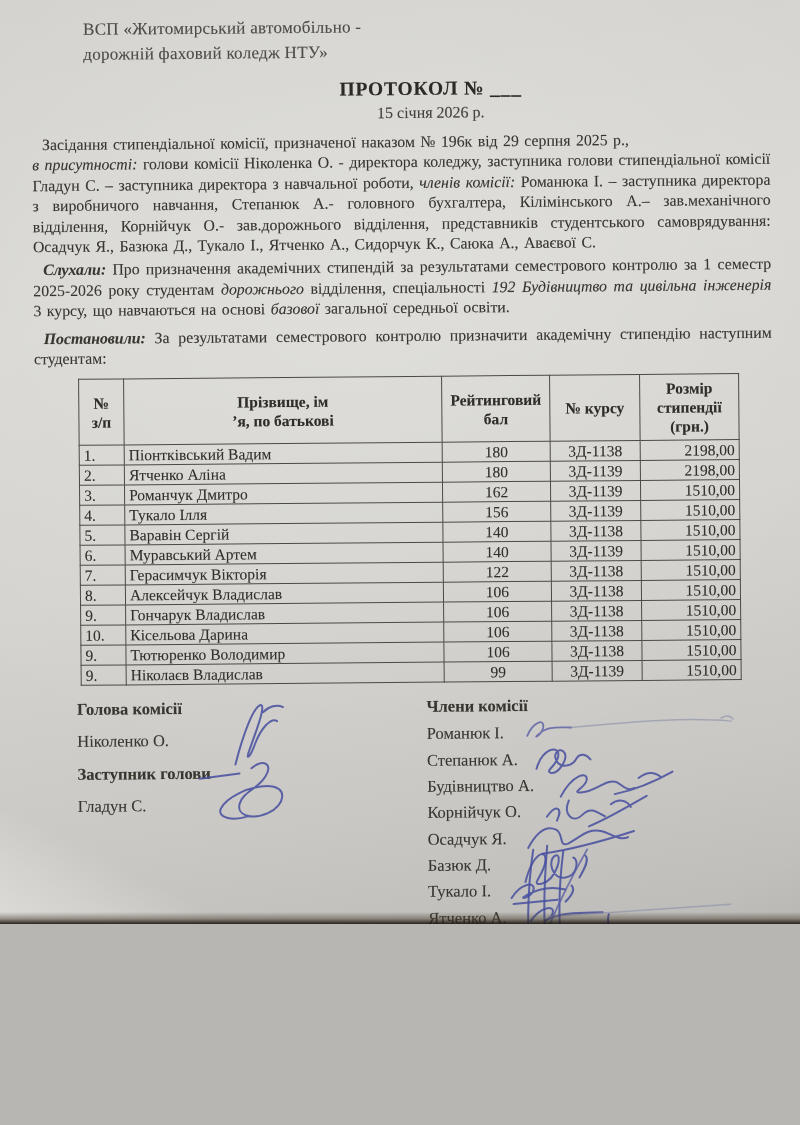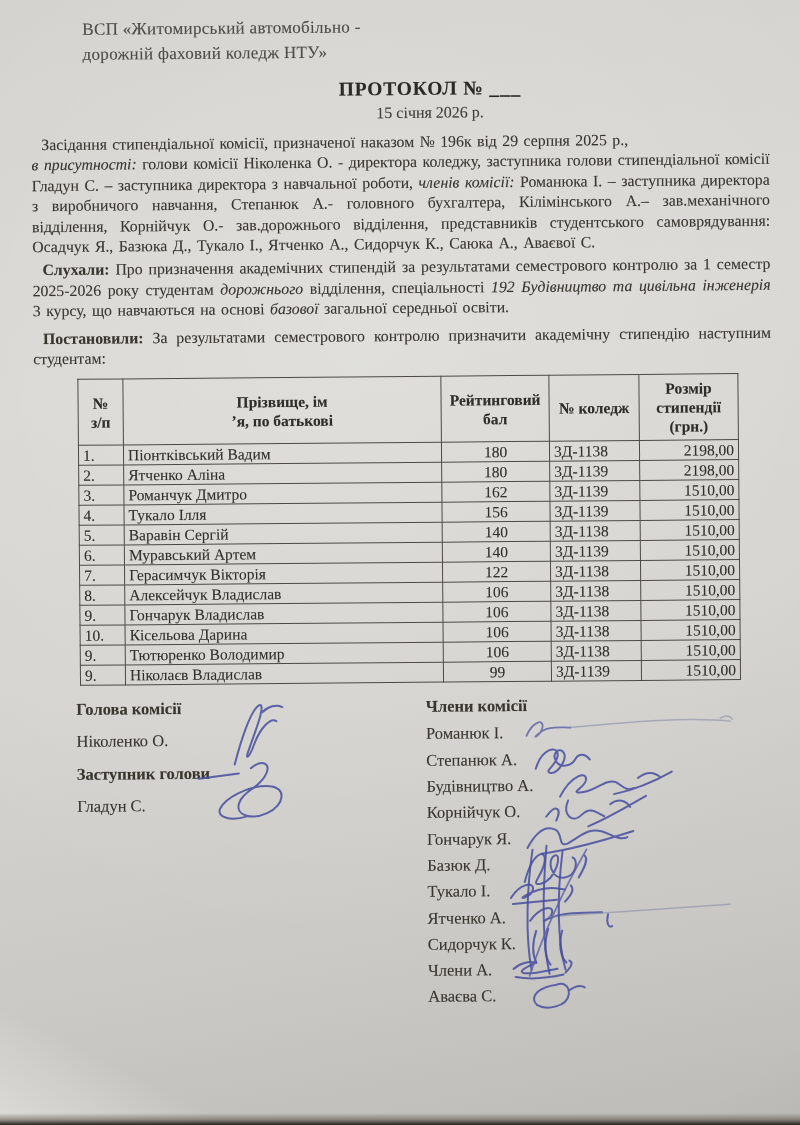--- a/index.html
+++ b/index.html
@@ -1,19 +1,19 @@
 <!DOCTYPE html>
 <html><head>
 <meta charset="utf-8">
 <style>
   html,body { margin:0; padding:0; }
   body { width:800px; height:1125px; background:#b7b6b2; }
 
   .photo {
-    position:relative; width:800px; height:1125px; overflow:hidden;
+    position:relative; width:800px; height:924px; overflow:hidden;
     background:
       radial-gradient(140% 100% at 45% 30%, rgba(255,255,255,.20) 0%, rgba(255,255,255,0) 55%),
       radial-gradient(150% 115% at 50% 42%, rgba(0,0,0,0) 55%, rgba(66,60,50,.16) 85%, rgba(50,45,36,.30) 100%),
       linear-gradient(170deg, #d2d1cd 0%, #d8d7d3 32%, #d4d3cf 58%, #c9c8c4 82%, #bcbbb7 100%);
   }
   .wedge {
     position:absolute; left:-40px; bottom:-24px; width:300px; height:120px;
     background:linear-gradient(18deg, rgba(238,237,233,.75), rgba(238,237,233,0) 62%);
     transform:rotate(9deg);
   }
@@ -34,36 +34,36 @@
 
   .title-block { text-align:center; padding-left:60px; margin-top:12px; }
   .title { font-size:19.5px; font-weight:bold; letter-spacing:.8px; color:#2b2a27; line-height:26px; }
   .date  { font-size:16px; line-height:22px; color:#44423d; }
 
   .para { margin:0; font-size:15.8px; line-height:20.4px; text-align:justify; text-indent:10px; word-spacing:1.5px; }
   .para.intro { margin-top:8px; }
   .para.sluhaly { margin-top:3px; }
   .para.post { margin-top:7px; }
   .it { font-style:italic; }
-  .bi { font-weight:bold; }
+  .bi { font-weight:bold; font-style:italic; }
 
   table.stip {
     margin:10px 0 0 44px; border-collapse:collapse; table-layout:fixed;
     width:660px; font-size:15.5px; color:#32302a;
   }
   table.stip th, table.stip td { border:1.6px solid #4d4a44; }
   table.stip th {
     font-weight:bold; text-align:center; vertical-align:middle;
     white-space:pre-line; line-height:19px; padding:4px 2px; color:#2e2d29;
   }
   table.stip td { height:19px; padding:0 4px; line-height:18px; vertical-align:middle; }
   td.c-num   { text-align:left;  padding-left:7px; }
   td.c-name  { text-align:left;  padding-left:9px; }
   td.c-score { text-align:center;margin-left:40px; }
-  td.c-group { text-align:left; }
+  td.c-group { text-align:center; }
   td.c-sum   { text-align:right; padding-right:9px; }
 
   .sig-section { display:flex; margin-top:14px; }
   .sig-left  { position:relative; margin-left:40px; width:330px; }
   .sig-right { position:relative; width:360px; margin-left:30px; }
   .role { font-weight:bold; font-size:16.5px; line-height:20px; }
   .pname { font-size:16.5px; line-height:20px; }
   .sp-a { margin-top:0; }
   .sp-b { margin-top:13px; }
   .members-header { font-weight:bold; font-size:16.5px; line-height:20px; margin-bottom:7px; }
@@ -108,21 +108,21 @@
           <col style="width:99px">
       </colgroup>
       <thead>
         <tr>
           <th>№
 з/п</th>
           <th>Прізвище, ім
 ’я, по батькові</th>
           <th>Рейтинговий
 бал</th>
-          <th>№ коледж</th>
+          <th>№ курсу</th>
           <th>Розмір
 стипендії
 (грн.)</th>
         </tr>
       </thead>
       <tbody>
         <tr>
             <td class="c-num">1.</td>
             <td class="c-name">Піонтківський Вадим</td>
             <td class="c-score">180</td>
@@ -246,21 +246,21 @@
             <path class="ink" d="M6,28 C18,6 34,2 32,12 C30,20 16,24 26,24 C40,24 52,10 62,14 C68,17 72,24 80,20 M84,10 C92,4 100,4 106,9 M60,26 C80,22 100,14 118,4"></path>
           </svg>
         </div>
         <div class="member-row">
           <span>Корнійчук О.</span>
           <svg width="120" height="36" style="left:112px">
             <path class="ink" d="M8,22 C18,8 24,14 18,26 M30,6 C24,20 34,30 44,20 C52,12 58,18 66,22 M72,10 C80,4 88,6 92,13 M50,32 C70,24 90,12 108,2"></path>
           </svg>
         </div>
         <div class="member-row">
-          <span>Гончарук Я.</span>
+          <span>Осадчук Я.</span>
           <svg width="130" height="36">
             <path class="ink" d="M6,26 C16,8 26,4 34,8 C42,12 36,26 46,22 C58,16 66,6 80,10 C90,13 98,20 106,16 M20,32 C50,28 80,20 112,10"></path>
           </svg>
         </div>
         <div class="member-row">
           <span>Базюк Д.</span>
           <svg width="100" height="42" style="left:88px">
             <path class="ink" d="M10,34 C18,4 32,0 30,14 C28,28 14,38 26,36 C42,32 48,4 40,8 C32,12 36,32 50,30 C62,28 64,12 58,10 M64,30 C70,20 74,12 70,8"></path>
           </svg>
         </div>

